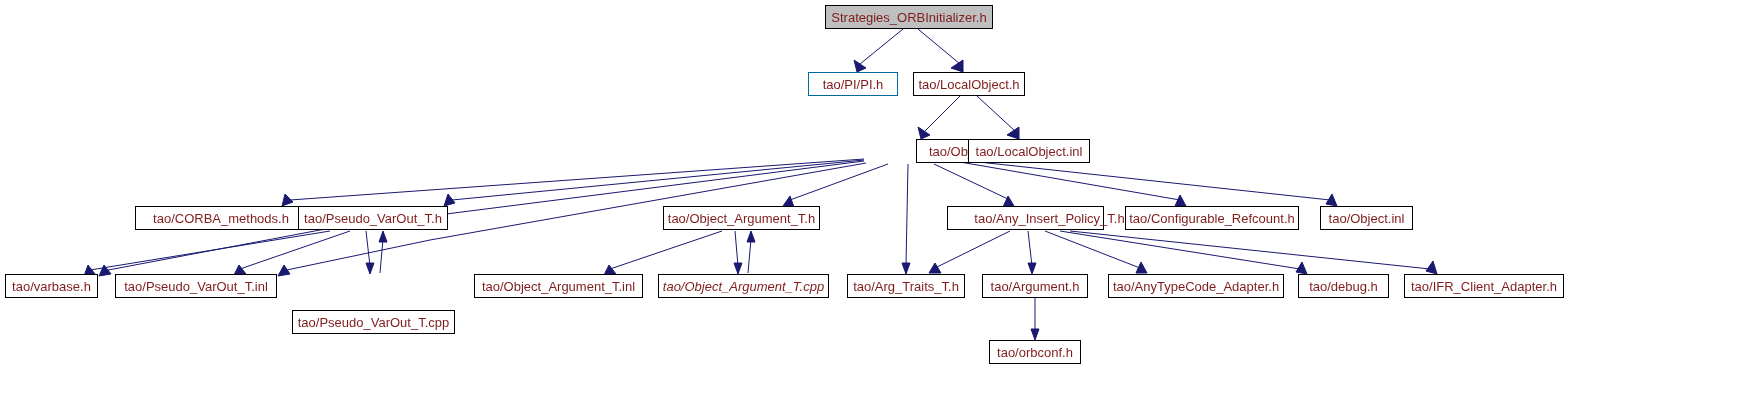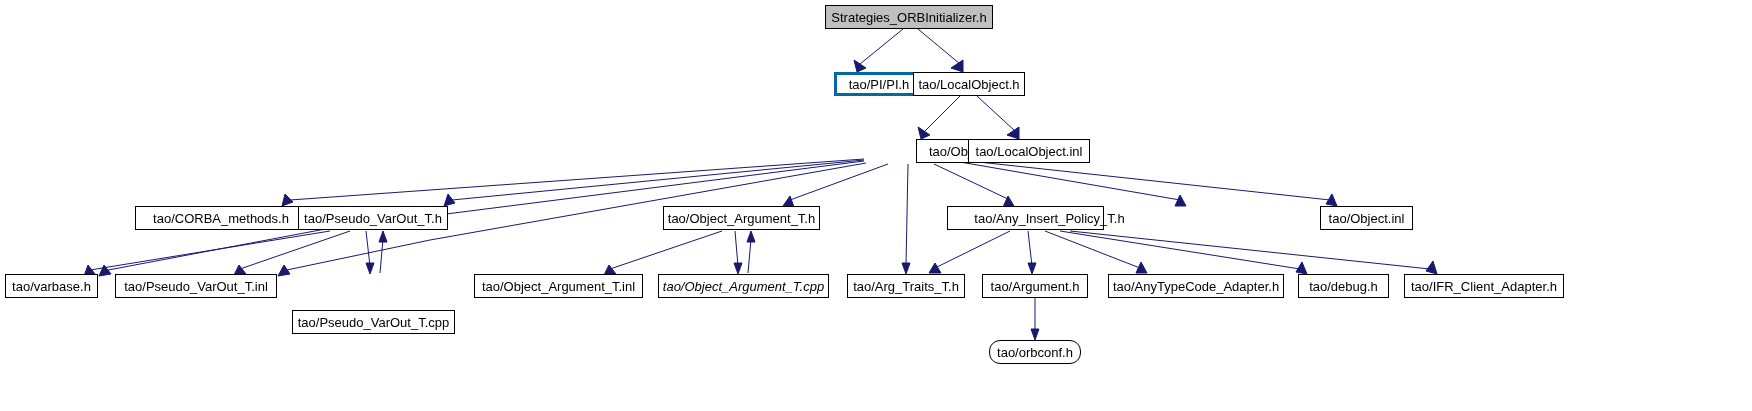--- a/index.html
+++ b/index.html
@@ -27,35 +27,34 @@
   }
   .node {
     position: absolute;
     box-sizing: border-box;
     display: flex;
     align-items: center;
     justify-content: center;
     height: 24px;
     border: 1px solid #000000;
     background: #ffffff;
-    color: #000000;
+    color: #7f1d1d;
     font-size: 13px;
     line-height: 1;
     white-space: nowrap;
     letter-spacing: 0px;
     z-index: 5;
   }
   .node.root {
     background: #bfbfbf;
     border: 1px solid #000000;
   }
   .node.dim {
-    border: 3px solid #0369a1;
+    border: 1px solid #0369a1;
     background: #ffffff;
-    margin-left: 26px;
   }
 </style>
 </head>
 <body>
 
 <div id="graph">
   <svg id="edges" xmlns="http://www.w3.org/2000/svg" viewBox="0 0 1752 411">
       <path d="M 903,29 L 860,64" stroke="#191970" stroke-width="1" fill="none"></path>
       <polygon points="857,72 854,60 866,68" fill="#191970" stroke="#191970" stroke-width="1"></polygon>
       <path d="M 918,29 L 960,64" stroke="#191970" stroke-width="1" fill="none"></path>
@@ -129,20 +128,23 @@
     </div>
     <div class="node" style="left: 298px; top: 206px; width: 150px; align-items: center;">
       <span>tao/Pseudo_VarOut_T.h</span>
     </div>
     <div class="node" style="left: 663px; top: 206px; width: 157px;">
       <span>tao/Object_Argument_T.h</span>
     </div>
     <div class="node" style="left: 947px; top: 206px; width: 157px; padding-left: 48px;">
       <span>tao/Any_Insert_Policy_T.h</span>
     </div>
+    <div class="node" style="left: 1125px; top: 206px; width: 174px;">
+      <span>tao/Configurable_Refcount.h</span>
+    </div>
     <div class="node" style="left: 1320px; top: 206px; width: 93px;">
       <span>tao/Object.inl</span>
     </div>
     <div class="node" style="left: 5px; top: 274px; width: 93px;">
       <span>tao/varbase.h</span>
     </div>
     <div class="node" style="left: 115px; top: 274px; width: 162px;">
       <span>tao/Pseudo_VarOut_T.inl</span>
     </div>
     <div class="node" style="left: 292px; top: 274px; width: 163px; margin-top: 36px;">
@@ -162,16 +164,16 @@
     </div>
     <div class="node" style="left: 1108px; top: 274px; width: 176px;">
       <span>tao/AnyTypeCode_Adapter.h</span>
     </div>
     <div class="node" style="left: 1298px; top: 274px; width: 91px;">
       <span>tao/debug.h</span>
     </div>
     <div class="node" style="left: 1404px; top: 274px; width: 160px;">
       <span>tao/IFR_Client_Adapter.h</span>
     </div>
-    <div class="node" style="left: 989px; top: 340px; width: 92px; border-radius: 11px;">
+    <div class="node" style="left: 989px; top: 340px; width: 92px;">
       <span>tao/orbconf.h</span>
     </div>
   </div>
 
 </body></html>

